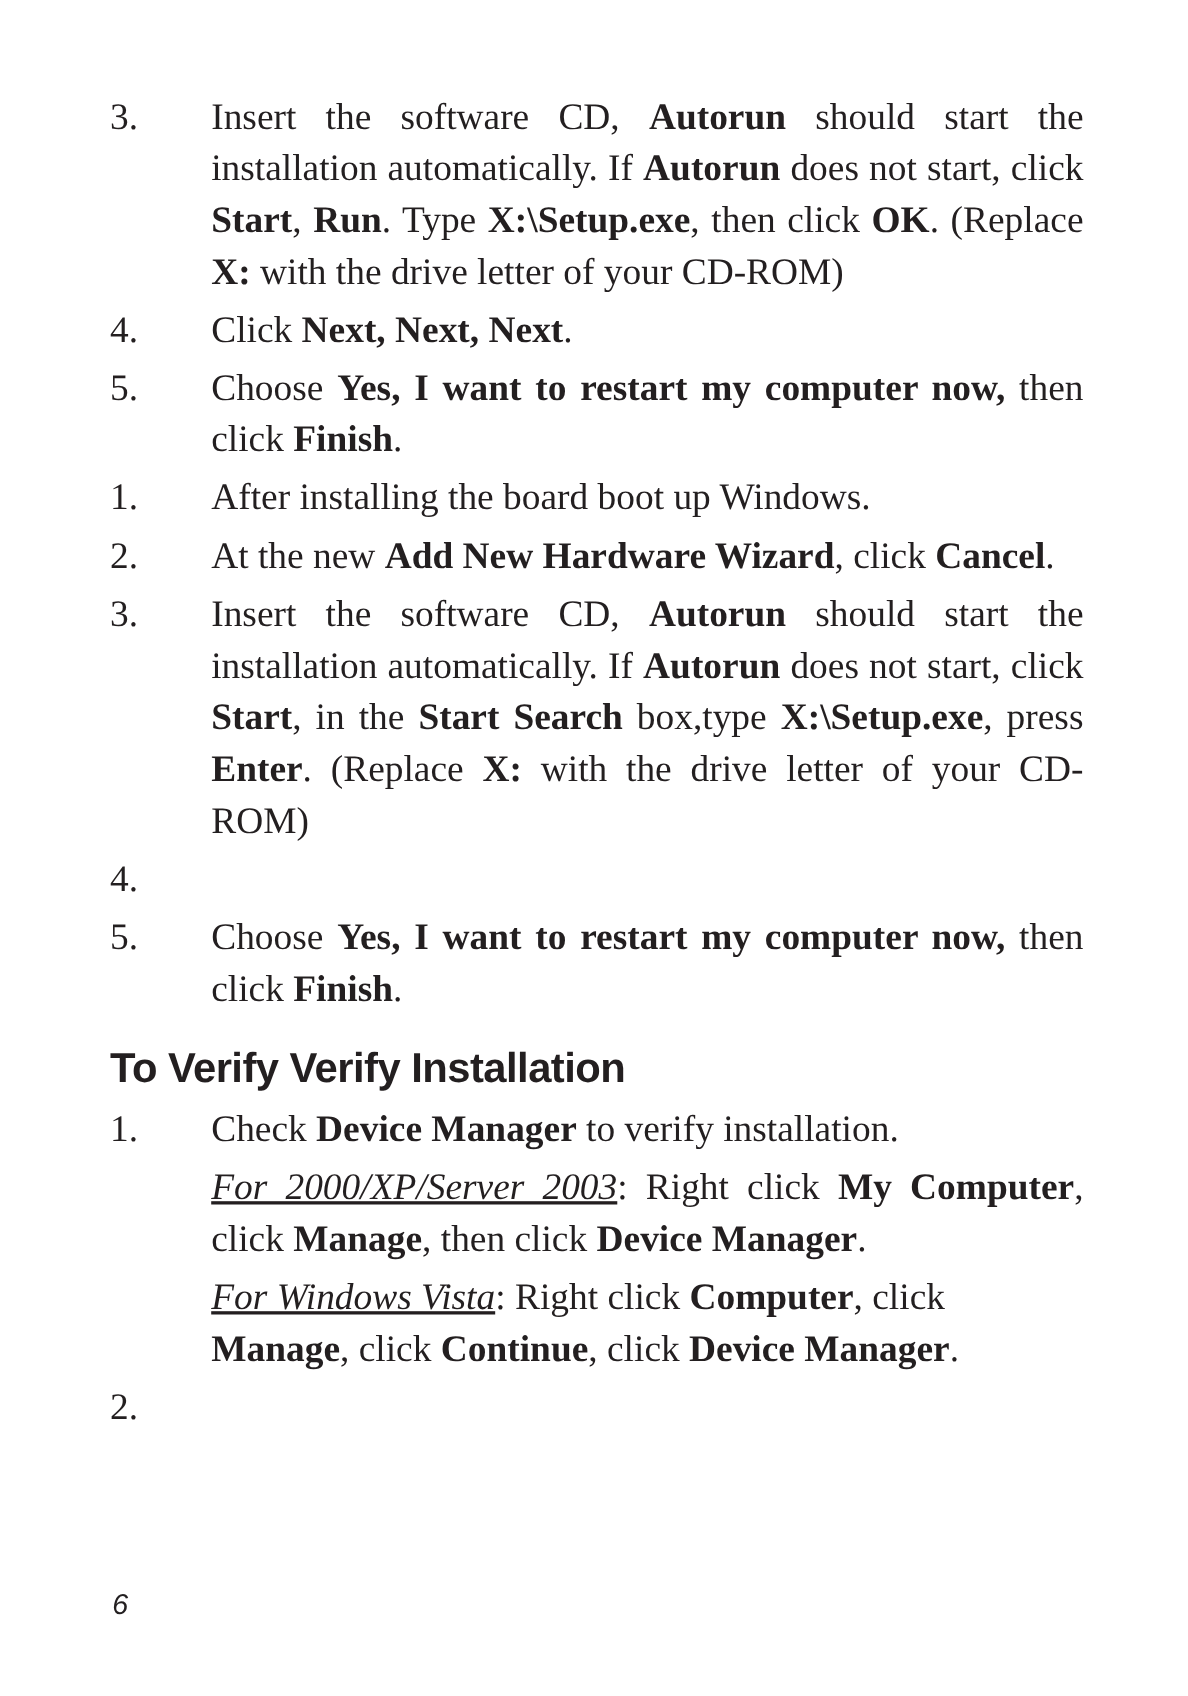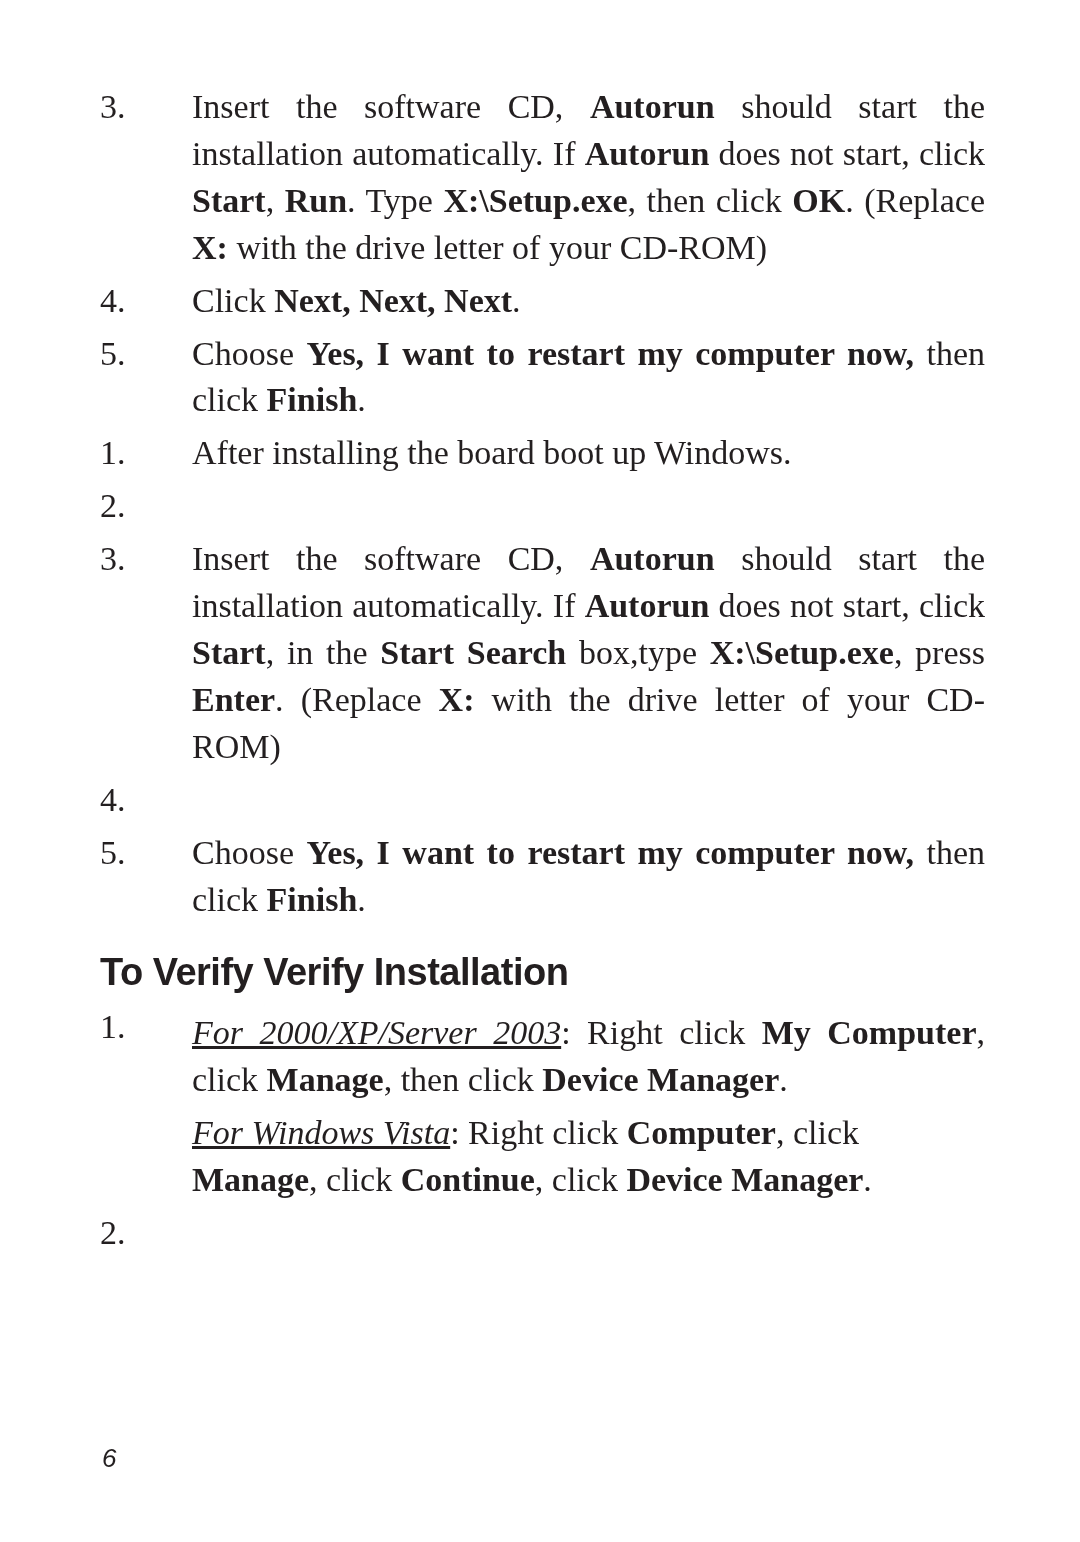--- a/index.html
+++ b/index.html
@@ -108,20 +108,23 @@
 
   <ol class="num">
     <li>
       <div class="marker">1.</div>
       <div class="body left">
         <span>After installing the board boot up Windows.</span>
       </div>
     </li>
     <li>
       <div class="marker">2.</div>
+      <div class="body justify">
+        <span>At the new </span><b>Add New Hardware Wizard</b><span>, click </span><b>Cancel</b><span>.</span>
+      </div>
     </li>
     <li>
       <div class="marker">3.</div>
       <div class="body justify">
         <span>Insert the software CD, </span><b>Autorun</b><span> should start the installation automatically.   If </span><b>Autorun</b><span> does not start, click </span><b>Start</b><span>, in the </span><b>Start Search</b><span> box,type </span><b>X:\Setup.exe</b><span>, press </span><b>Enter</b><span>.  (Replace </span><b>X:</b><span> with the drive letter of your CD-ROM)</span>
       </div>
     </li>
     <li>
       <div class="marker">4.</div>
     </li>
@@ -132,20 +135,23 @@
       </div>
     </li>
   </ol>
 
   <div class="heading">To Verify Verify Installation</div>
 
   <ol class="num">
     <li>
       <div class="marker">1.</div>
       <div class="body left">
+        <div>
+          <span>Check </span><b>Device Manager</b><span> to verify installation.</span>
+        </div>
         <div class="sub-para justify">
           <span class="u">For 2000/XP/Server 2003</span><span>: Right click </span><b>My Computer</b><span>, click </span><b>Manage</b><span>, then click </span><b>Device Manager</b><span>.</span>
         </div>
         <div class="sub-para left">
           <span class="u">For Windows Vista</span><span>: Right click </span><b>Computer</b><span>, click </span><b>Manage</b><span>, click </span><b>Continue</b><span>, click </span><b>Device Manager</b><span>.</span>
         </div>
       </div>
     </li>
     <li>
       <div class="marker">2.</div>

